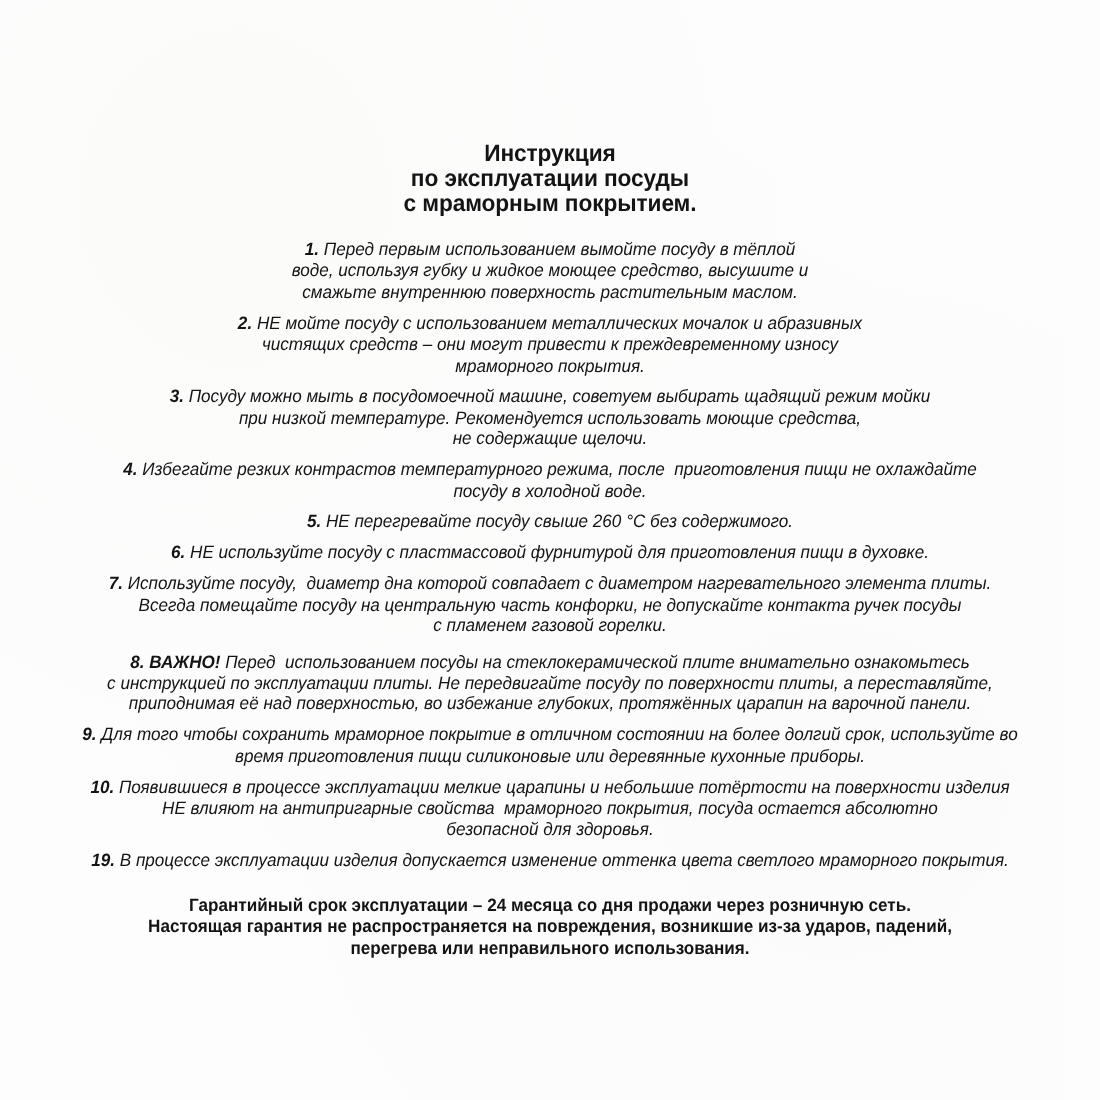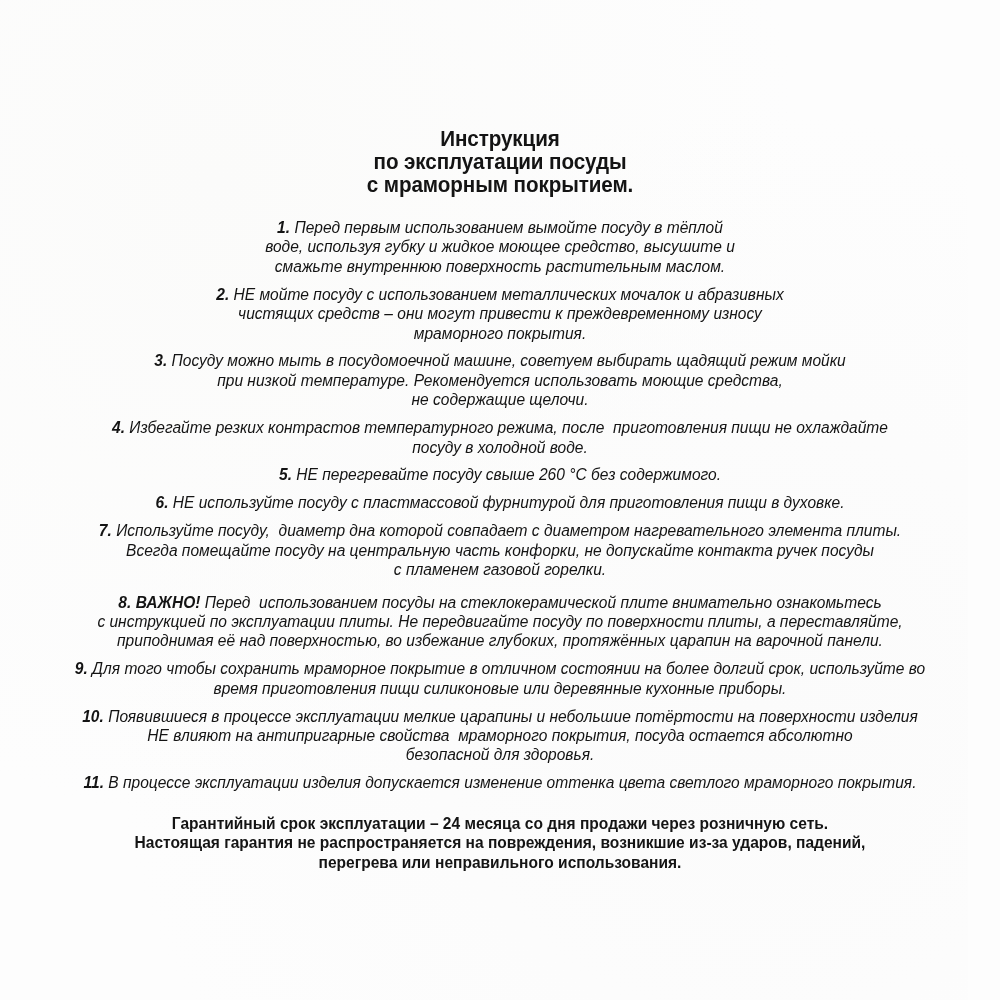--- a/index.html
+++ b/index.html
@@ -151,21 +151,21 @@
         <li class="item gap-n">
           <span class="ln"><span class="num">9. </span>Для того чтобы сохранить мраморное покрытие в отличном состоянии на более долгий срок, используйте во</span>
           <span class="ln">время приготовления пищи силиконовые или деревянные кухонные приборы.</span>
         </li>
         <li class="item gap-n">
           <span class="ln"><span class="num">10. </span>Появившиеся в процессе эксплуатации мелкие царапины и небольшие потёртости на поверхности изделия</span>
           <span class="ln">НЕ влияют на антипригарные свойства  мраморного покрытия, посуда остается абсолютно</span>
           <span class="ln">безопасной для здоровья.</span>
         </li>
         <li class="item gap-n">
-          <span class="ln"><span class="num">11. </span>В процессе эксплуатации изделия допускается изменение оттенка цвета светлого мраморного покрытия.</span>
+          <span class="ln"><span class="num">19. </span>В процессе эксплуатации изделия допускается изменение оттенка цвета светлого мраморного покрытия.</span>
         </li>
       </ol>
 
     <div class="warranty" id="warranty-block">
         <span class="ln">Гарантийный срок эксплуатации – 24 месяца со дня продажи через розничную сеть.</span>
         <span class="ln">Настоящая гарантия не распространяется на повреждения, возникшие из-за ударов, падений,</span>
         <span class="ln">перегрева или неправильного использования.</span>
       </div>
 
   </div>

